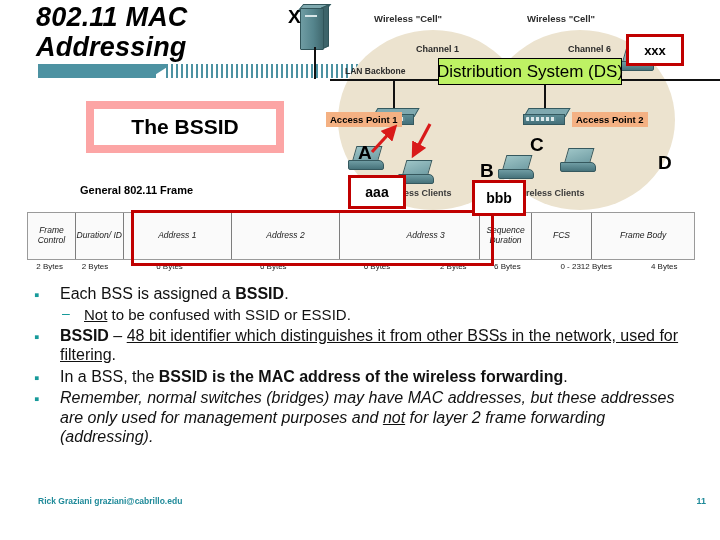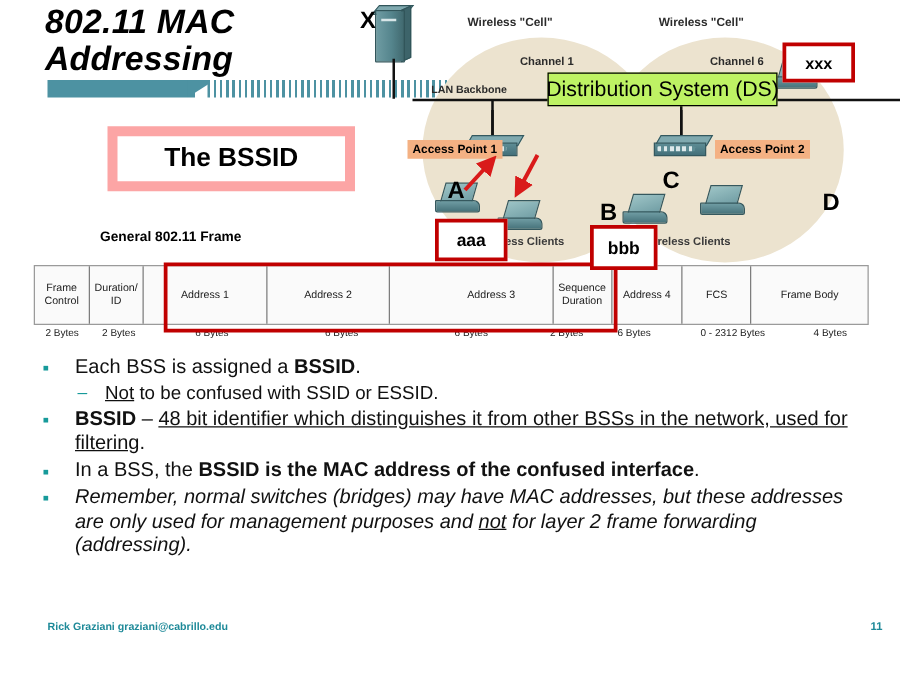--- a/index.html
+++ b/index.html
@@ -178,21 +178,21 @@
   .arrow{position:absolute;z-index:8;}
 
   
   .frametbl{
     position:absolute;left:27px;top:212px;width:666px;height:46px;
     border:1px solid #9a9a9a;background:#fafafa;display:flex;
   }
   .fcell{
     border-right:1px solid #7d7d7d;
     display:flex;align-items:center;justify-content:center;text-align:center;
-    font-size:8.5px;color:#1a1a1a;line-height:1.15;
+    font-size:8.5px;color:#1a1a1a;line-height:1.15;font-style:italic;
   }
   .fcell:last-child{border-right:none;}
   .byterow{
     position:absolute;left:27px;top:259px;width:666px;height:14px;display:flex;
   }
   .bcell{
     display:flex;align-items:center;justify-content:center;
     font-size:8px;color:#1a1a1a;
   }
   .hl{
@@ -339,21 +339,20 @@
     <div class="redbox bbb">bbb</div>
   </div>
 
   <div class="frametbl" id="frametbl">
       <div class="fcell" style="width: 52px;">Frame Control</div>
       <div class="fcell" style="width: 52px;">Duration/ ID</div>
       <div class="fcell" style="width: 119px;">Address 1</div>
       <div class="fcell" style="width: 119px;">Address 2</div>
       <div class="fcell" style="width: 119px; padding-left: 32px;">Address 3</div>
       <div class="fcell" style="width: 56px;">Sequence Duration</div>
-      <div class="fcell" style="width: 68px;">Address 4</div>
       <div class="fcell" style="width: 66px;">FCS</div>
       <div class="fcell" style="width: 113px;">Frame Body</div>
     </div>
   <div class="byterow" id="byterow">
       <div class="bcell" style="width: 52px;">2 Bytes</div>
       <div class="bcell" style="width: 52px;">2 Bytes</div>
       <div class="bcell" style="width: 119px;">6 Bytes</div>
       <div class="bcell" style="width: 119px;">6 Bytes</div>
       <div class="bcell" style="width: 119px;">6 Bytes</div>
       <div class="bcell" style="width: 56px;">2 Bytes</div>
@@ -371,21 +370,21 @@
       <div class="b-row b-sub">
         <div class="b-dash">–</div>
         <div class="b-text"><u>Not</u> to be confused with SSID or ESSID.</div>
       </div>
       <div class="b-row">
         <div class="b-dot">▪</div>
         <div class="b-text"><b>BSSID</b> – <u>48 bit identifier which distinguishes it from other BSSs in the network, used for filtering</u>.</div>
       </div>
       <div class="b-row">
         <div class="b-dot">▪</div>
-        <div class="b-text">In a BSS, the <b>BSSID is the MAC address of the confused interface</b>.</div>
+        <div class="b-text">In a BSS, the <b>BSSID is the MAC address of the wireless forwarding</b>.</div>
       </div>
       <div class="b-row">
         <div class="b-dot">▪</div>
         <div class="b-text"><span class="ital">Remember, normal switches (bridges) may have MAC addresses, but these addresses are only used for management purposes and <u>not</u> for layer 2 frame forwarding (addressing).</span></div>
       </div>
     </div>
 
   <div class="footer">Rick Graziani  graziani@cabrillo.edu</div>
   <div class="pagenum">11</div>
 </div>

